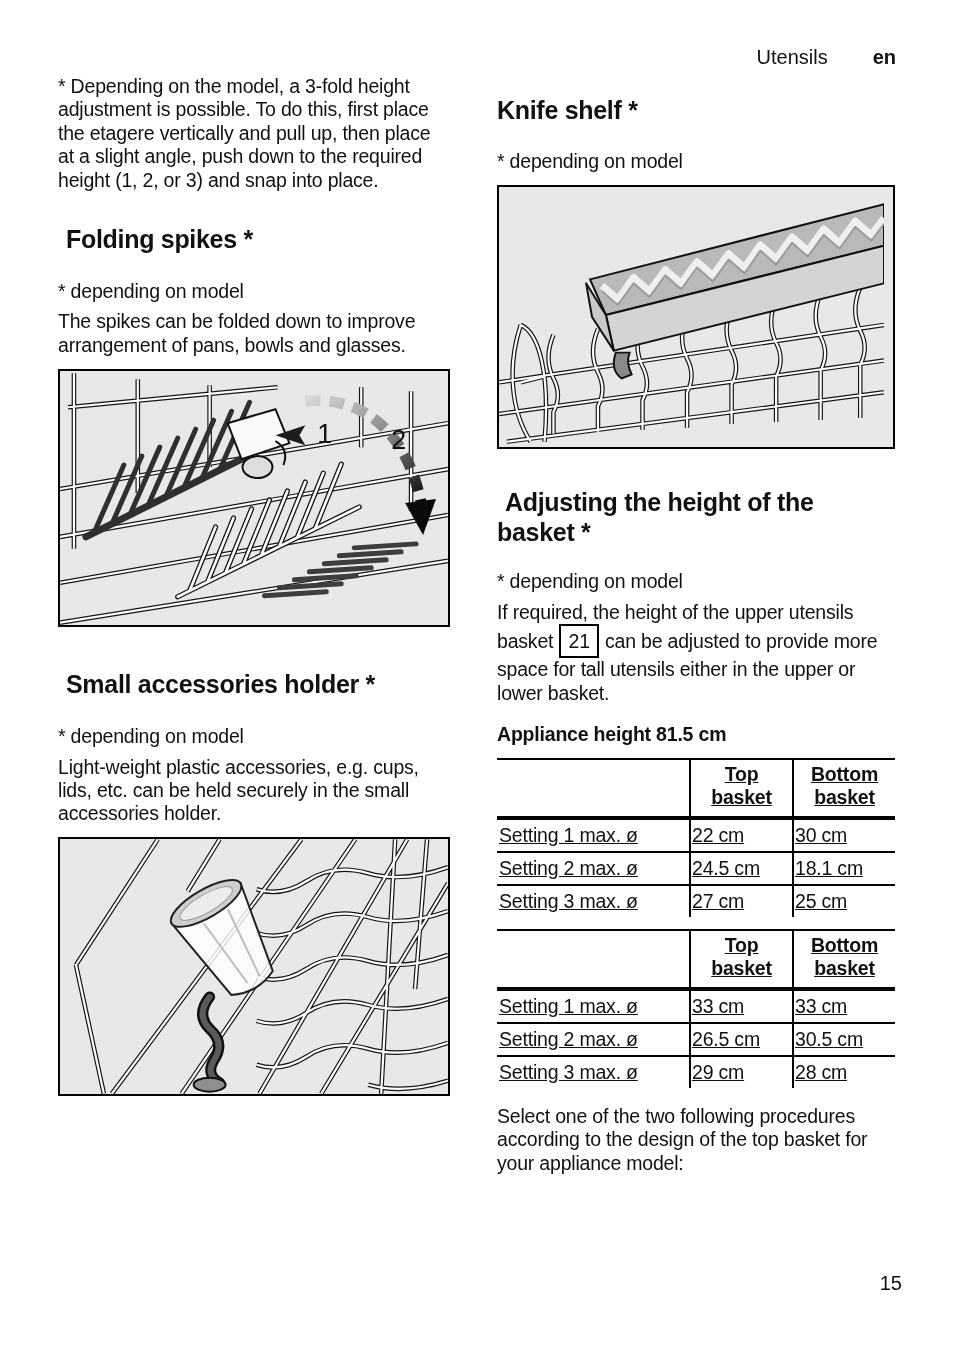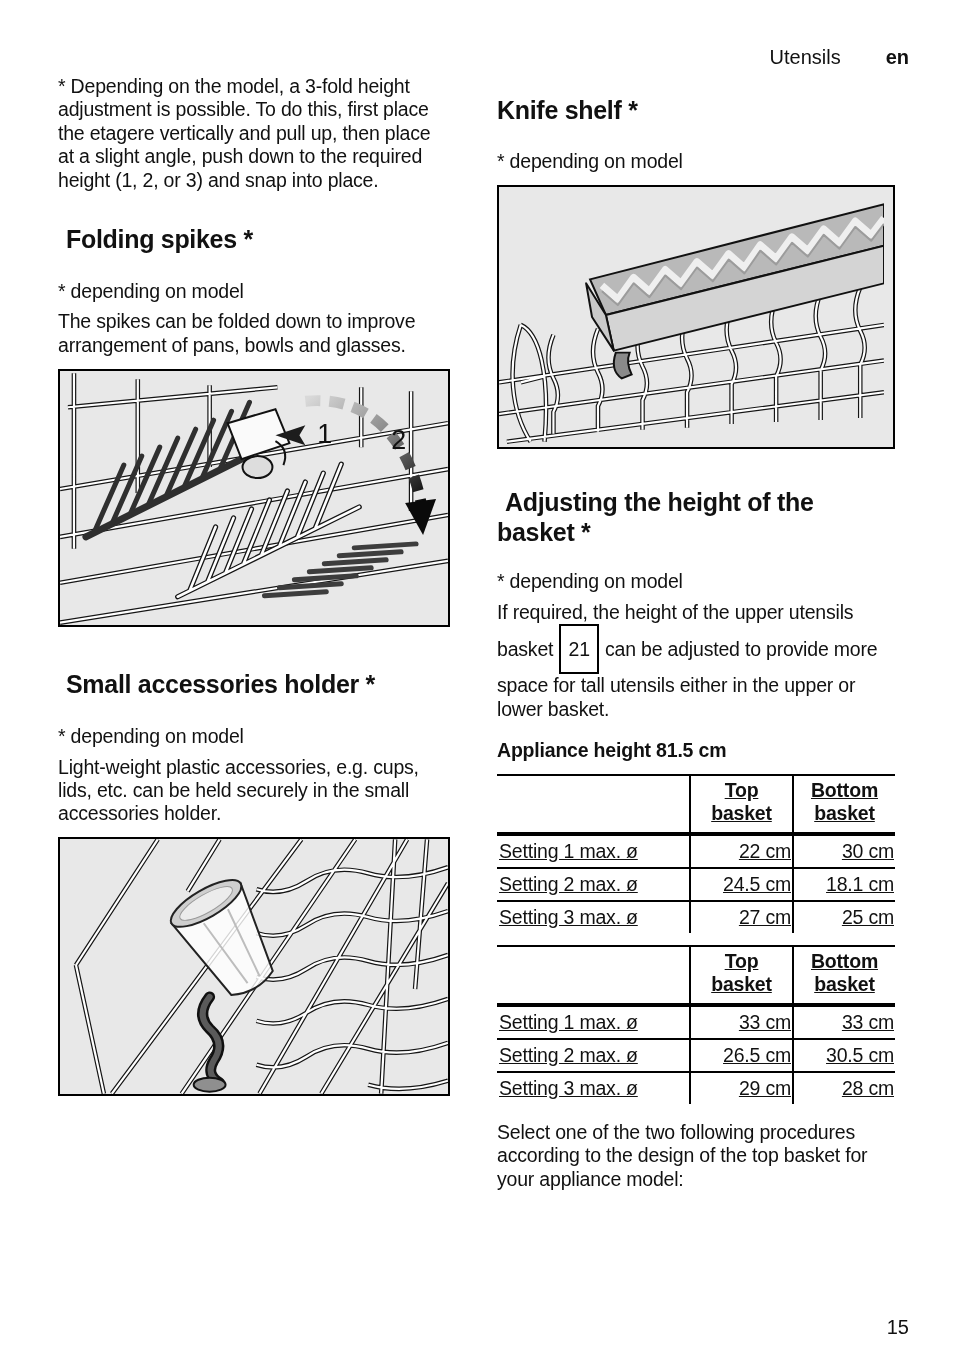--- a/index.html
+++ b/index.html
@@ -1,38 +1,38 @@
 <!DOCTYPE html>
 <html><head>
 <meta charset="utf-8">
 <style>
   html,body{margin:0;padding:0;}
   body{
     width:954px;height:1354px;position:relative;background:#ffffff;
     font-family:"Liberation Sans",sans-serif;color:#111;overflow:hidden;
   }
-  .page-header{position:absolute;top:46px;right:45px;display:flex;gap:45px;align-items:flex-start;font-size:20px;}
+  .page-header{position:absolute;top:46px;right:58px;display:flex;gap:45px;align-items:flex-start;font-size:20px;}
   .page-header .lang{font-weight:bold;}
   .col{position:absolute;top:0;}
   .col-left{left:58px;width:392px;}
   .col-right{left:497px;width:398px;}
   p.body, p.note{font-size:19.5px;line-height:23.4px;margin:0;letter-spacing:-0.2px;}
   h2.section{font-size:25px;line-height:30px;margin:0;font-weight:bold;letter-spacing:-0.3px;}
   .indent{text-indent:8px;}
   figure{margin:0;border:2px solid #000;background:#e8e8e8;line-height:0;}
   .caption{font-size:19.5px;font-weight:bold;margin:0;letter-spacing:-0.2px;}
   table.spec{border-collapse:collapse;width:398px;font-size:19.5px;table-layout:fixed;border-top:2px solid #000;letter-spacing:-0.2px;text-decoration:underline;}
   table.spec col.c1{width:193px;} table.spec col.c2{width:103px;} table.spec col.c3{width:102px;}
   table.spec th{font-weight:bold;text-align:center;vertical-align:top;height:52px;padding-top:3px;border-bottom:4px solid #000;line-height:23px;}
-  table.spec td{height:29px;vertical-align:middle;text-align:right;}
+  table.spec td{height:29px;vertical-align:middle;text-align:left;}
   table.spec tbody tr + tr td{border-top:2px solid #000;}
   table.spec th:nth-child(2),table.spec td:nth-child(2){border-left:2px solid #000;border-right:2px solid #000;}
   table.spec td:first-child{text-align:left;padding-left:2px;}
-  .refbox{display:inline-block;border:2px solid #000;padding:12px 7px;line-height:22px;margin:0 1px;}
-  .page-number{position:absolute;top:1272px;right:45px;font-size:20px;margin-top:44px;}
+  .refbox{display:inline-block;border:2px solid #000;padding:4px 7px;line-height:22px;margin:0 1px;}
+  .page-number{position:absolute;top:1272px;right:52px;font-size:20px;}
 </style>
 </head>
 <body>
 
 <div class="page-header">
   <span>Utensils</span>
   <span class="lang">en</span>
 </div>
 
 <div class="col col-left">

